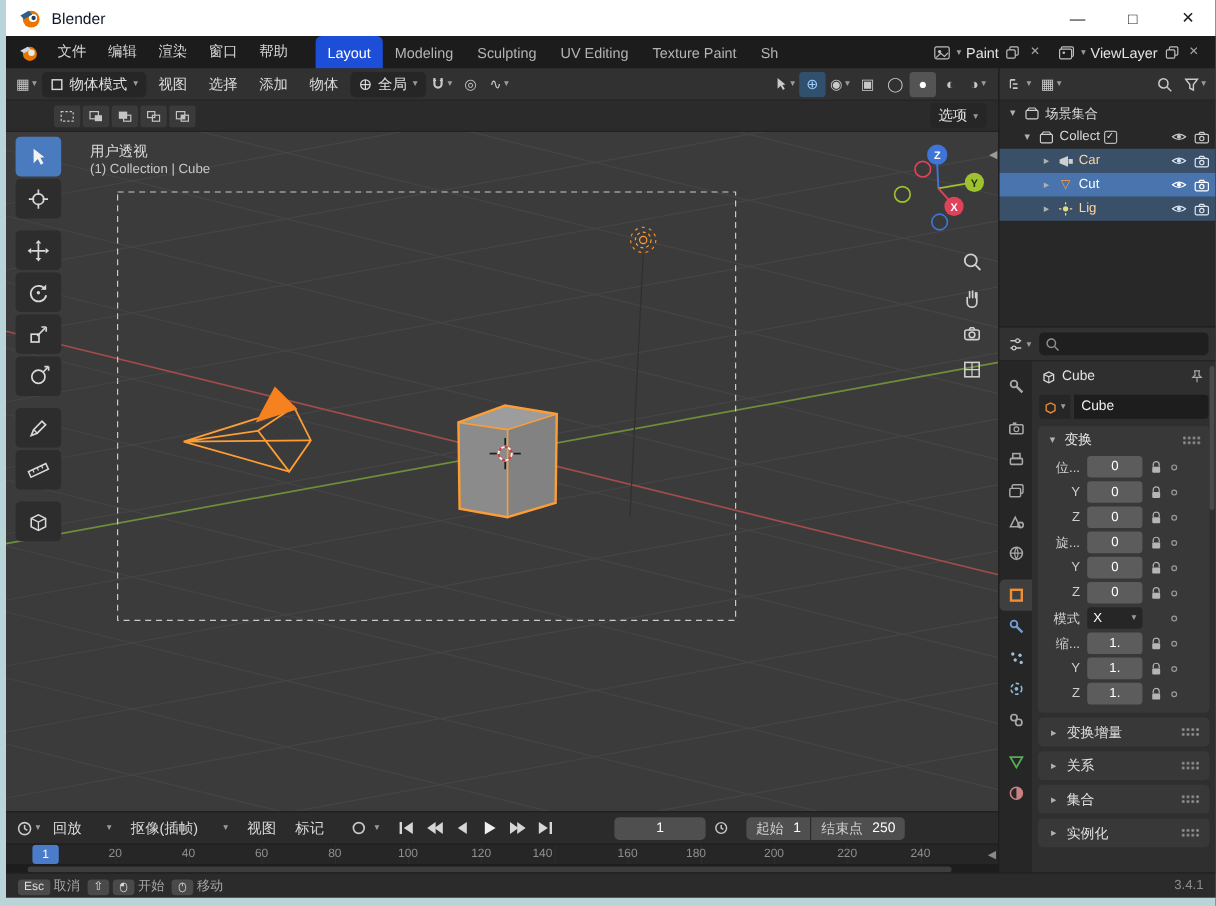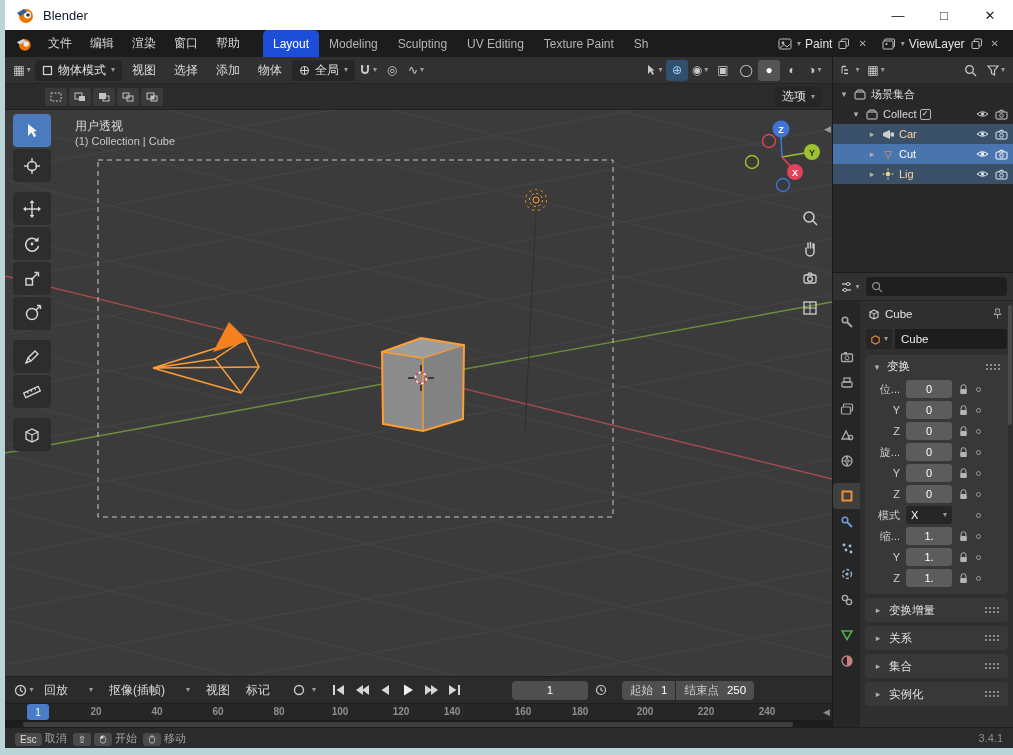--- a/index.html
+++ b/index.html
@@ -64,21 +64,21 @@
 .transport{display:flex;align-items:center;gap:3px;margin-left:10px;}
 .tr-btn{width:20px;height:18px;display:flex;align-items:center;justify-content:center;border-radius:3px;}
 .frame-field{width:76px;height:19px;background:#4f4f4f;border-radius:4px;color:#fff;font-size:11.5px;display:flex;align-items:center;justify-content:center;margin-left:46px;}
 .range-group{display:flex;gap:1px;margin-left:8px;}
 .range-pill{height:19px;background:#4f4f4f;display:flex;align-items:center;gap:8px;padding:0 8px;font-size:11.5px;}
 .range-pill .rlabel{color:#cfcfcf;}
 .range-pill .rvalue{color:#fff;}
 .rp-left{border-radius:4px 0 0 4px;}
 .rp-right{border-radius:0 4px 4px 0;}
 .tl-ruler{position:relative;height:17px;background:#262626;border-top:1px solid #1e1e1e;overflow:hidden;}
-.tick-label{position:absolute;top:2px;transform:translateX(-50%);font-size:10px;color:#8f8f8f;font-weight:bold;}
+.tick-label{position:absolute;top:2px;transform:translateX(-50%);font-size:10px;color:#8f8f8f;}
 .tick-line{position:absolute;top:0;bottom:0;width:1px;background:#2e2e2e;}
 .playhead{position:absolute;left:22px;top:0;width:22px;height:16px;background:#4a7cc9;border-radius:3px;color:#fff;font-size:10px;display:flex;align-items:center;justify-content:center;}
 .tl-scroll{position:relative;height:8px;background:#1d1d1d;}
 .tl-thumb{position:absolute;left:18px;top:1.5px;width:770px;height:5px;background:#3d3d3d;border-radius:3px;}
 .ruler-arrow{position:absolute;right:2px;top:3px;color:#8a8a8a;font-size:9px;}
 
 
 .right-col{position:absolute;left:827px;top:57px;width:181px;height:670px;background:#282828;border-left:1px solid #1a1a1a;}
 .outliner{position:absolute;top:0;left:0;right:0;height:215px;}
 .ol-header{height:27px;background:#313131;display:flex;align-items:center;padding:0 6px;gap:4px;border-bottom:1px solid #232323;}

